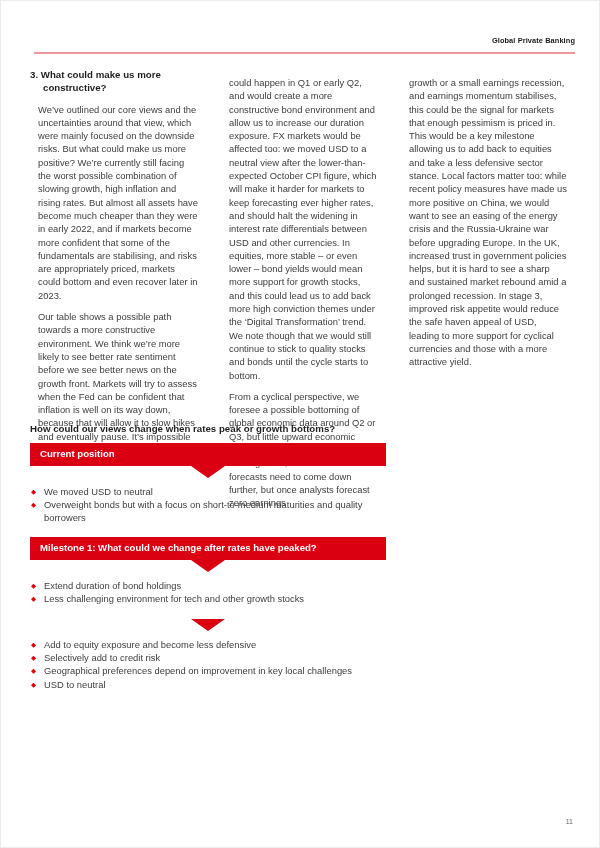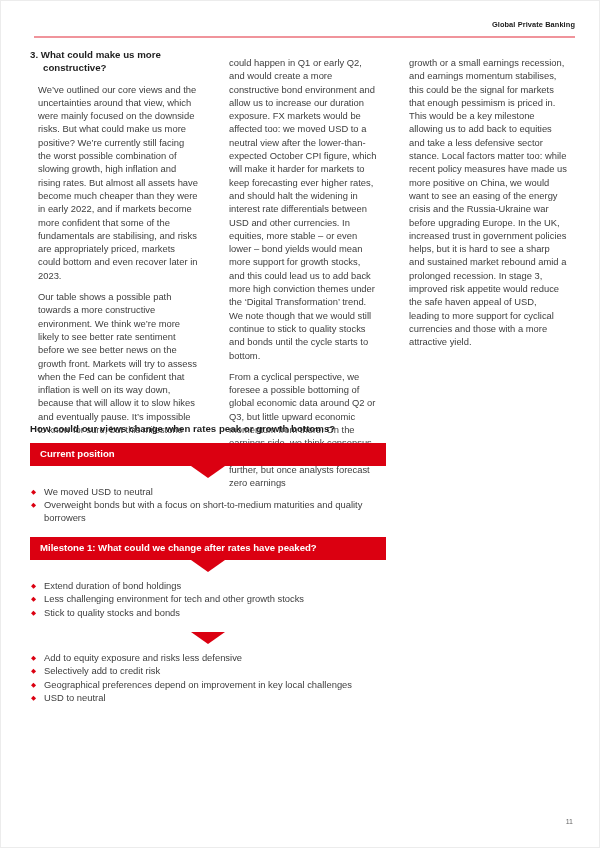--- a/index.html
+++ b/index.html
@@ -10,40 +10,40 @@
     position:relative;
     width:600px; height:848px;
     background:#ffffff;
     overflow:hidden;
     box-shadow: inset 0 0 0 1px #ececec;
   }
 
   
   .header {
     position:absolute; top:0; left:34px; right:25px;
-    padding-top:20px;
+    padding-top:36px;
   }
   .brand {
     display:block;
     text-align:right;
     font-size:7.4px;
     font-weight:bold;
     letter-spacing:0.1px;
     color:#1a1a1a;
     line-height:10px;
   }
   .header-rule {
     margin-top:6px;
     height:0;
     border-top:2px solid rgba(219,0,17,0.42);
   }
 
   
   .cols {
-    position:absolute; top:48px; left:30px;
+    position:absolute; top:68px; left:30px;
     width:545px;
     display:grid;
     grid-template-columns:176px 165px 174px;
     column-gap:15px;
     font-size:9.4px;
     line-height:13.3px;
     color:#404040;
   }
   .col p { margin:8px; }
   .col p + p { margin-top:4px; }
@@ -161,33 +161,29 @@
       <div class="arrow"></div>
       <ul class="bullets">
         <li>
           <span class="dmd">◆</span>
           <span class="btxt">Extend duration of bond holdings</span>
         </li>
         <li>
           <span class="dmd">◆</span>
           <span class="btxt">Less challenging environment for tech and other growth stocks</span>
         </li>
-        <li>
-          <span class="dmd">◆</span>
-          <span class="btxt">Stick to quality stocks and bonds</span>
-        </li>
       </ul>
     </div>
 
     <div class="stage">
       <div class="arrow"></div>
       <ul class="bullets">
         <li>
           <span class="dmd">◆</span>
-          <span class="btxt">Add to equity exposure and risks less defensive</span>
+          <span class="btxt">Add to equity exposure and become less defensive</span>
         </li>
         <li>
           <span class="dmd">◆</span>
           <span class="btxt">Selectively add to credit risk</span>
         </li>
         <li>
           <span class="dmd">◆</span>
           <span class="btxt">Geographical preferences depend on improvement in key local challenges</span>
         </li>
         <li>

